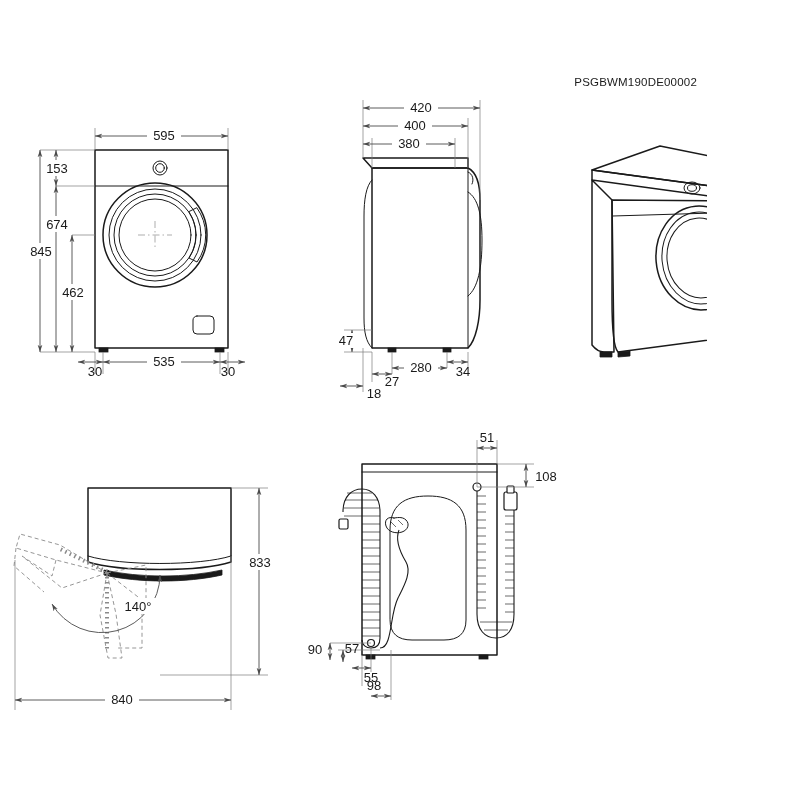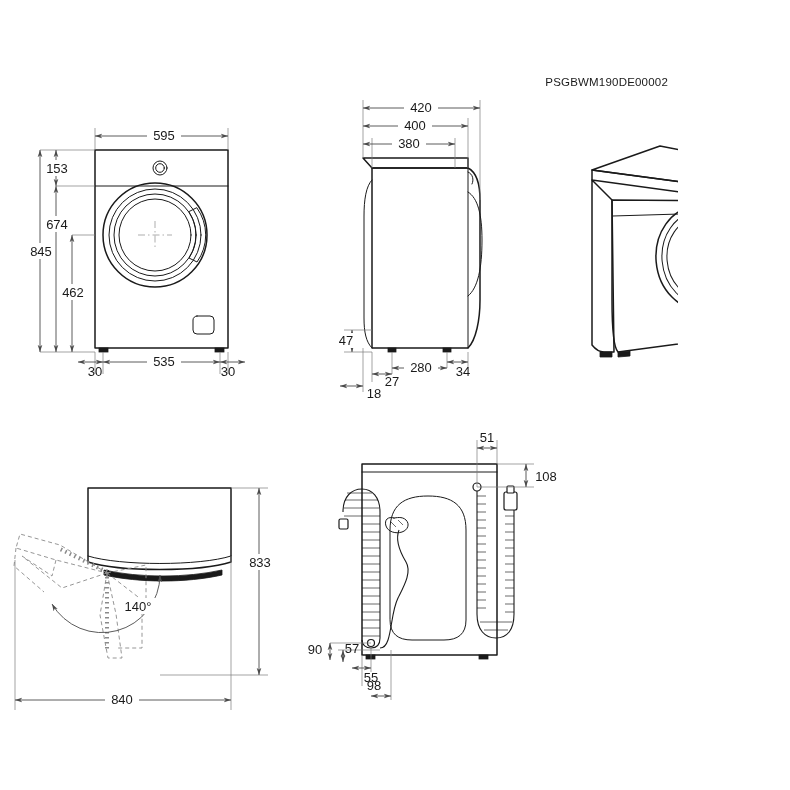--- a/index.html
+++ b/index.html
@@ -10,20 +10,21 @@
   }
   body {
     font-family: "Liberation Sans", sans-serif;
   }
   #sheet {
     position: relative;
     width: 678px;
     height: 790px;
     background: #ffffff;
     overflow: hidden;
+    padding-left: 29px;
   }
   #drawing-svg {
     position: absolute;
     left: 0;
     top: 0;
     width: 790px;
     height: 790px;
   }
   .doc-id {
     position: absolute;

